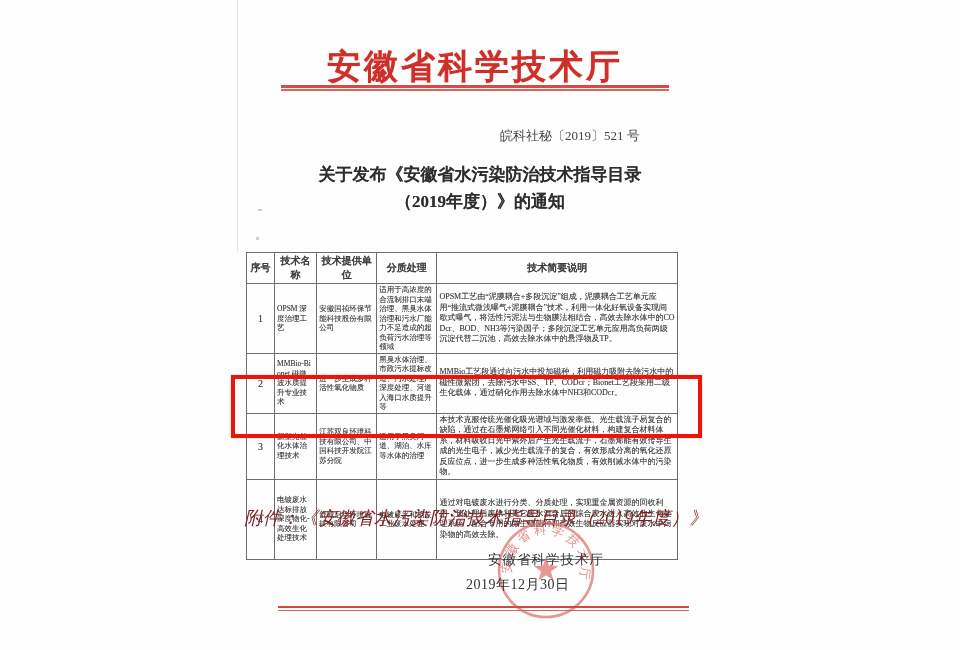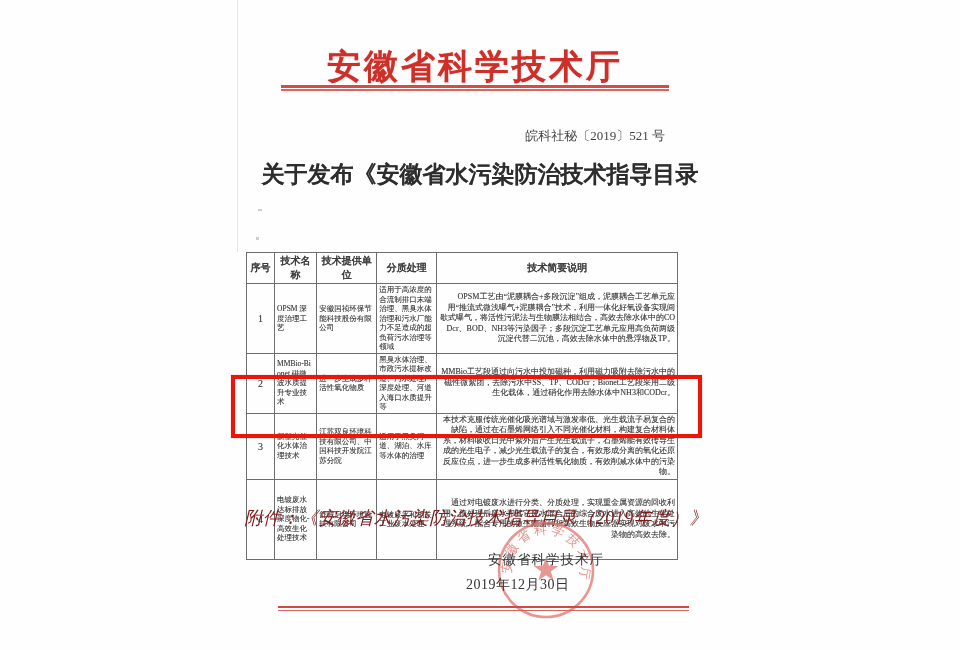--- a/index.html
+++ b/index.html
@@ -23,42 +23,42 @@
   .agency-header{
     position:absolute;left:240px;top:44px;width:470px;text-align:center;
     font-size:34px;font-weight:bold;letter-spacing:3px;color:var(--accent-red);
     text-shadow:0 0 1px rgba(206,47,40,.55);
   }
   .header-rule{
     position:absolute;left:281px;top:85px;width:388px;height:0;
     border-top:3px solid var(--rule-red);border-bottom:2px solid #e2635c;padding-top:1px;
   }
   .doc-number{
-    position:absolute;left:500px;top:127px;width:165px;text-align:right;
+    position:absolute;left:500px;top:127px;width:165px;text-align:left;
     font-size:13px;color:#434343;
   }
   .notice-title{
     position:absolute;left:240px;top:161px;width:480px;text-align:center;
-    font-size:23px;font-weight:bold;line-height:27px;color:#2d2d2d;
+    font-size:17px;font-weight:bold;line-height:27px;color:#2d2d2d;
     text-shadow:0 0 .5px rgba(45,45,45,.6);
   }
 
   table.catalog{
     position:absolute;left:246px;top:252px;width:432px;
     border-collapse:collapse;table-layout:fixed;border-radius:19px;
   }
   table.catalog th,table.catalog td{
     border:1px solid var(--border-gray);
     padding:1px 2px;vertical-align:middle;word-break:break-all;
     color:#3f3f3f;text-shadow:0 0 .4px rgba(63,63,63,.55);
   }
   table.catalog th{font-size:10px;font-weight:600;height:18px;text-align:center;}
   td.c-no{font-size:10px;text-align:center;}
   td.c-name,td.c-provider,td.c-scope{font-size:7.5px;line-height:9.5px;text-align:left;}
-  td.c-desc{font-size:8px;line-height:10.5px;text-align:right;padding:2px 3px;vertical-align:top;}
+  td.c-desc{font-size:8px;line-height:10.5px;text-align:left;padding:2px 3px;vertical-align:top;}
   tbody tr:nth-child(1){height:60px;}
   tbody tr:nth-child(2){height:48px;}
   tbody tr:nth-child(3){height:59px;}
   tbody tr:nth-child(4){height:80px;}
 
   .highlight-box{
     position:absolute;left:231px;top:375px;width:471px;height:63px;
     border:4px solid var(--highlight-red);
     box-shadow:0 0 1px rgba(237,20,8,.5);
   }
@@ -90,20 +90,21 @@
   <div class="scan-mark m1"></div>
   <div class="scan-mark m2"></div>
 
   <div class="agency-header">安徽省科学技术厅</div>
   <div class="header-rule"></div>
 
   <div class="doc-number">皖科社秘〔2019〕521 号</div>
 
   <div class="notice-title">
     <div>关于发布《安徽省水污染防治技术指导目录</div>
+    <div>（2019年度）》的通知</div>
   </div>
 
   <table class="catalog">
     <colgroup>
       <col style="width:28px">
         <col style="width:42px">
         <col style="width:60px">
       <col style="width:60px">
         <col style="width:240px">
     </colgroup>

